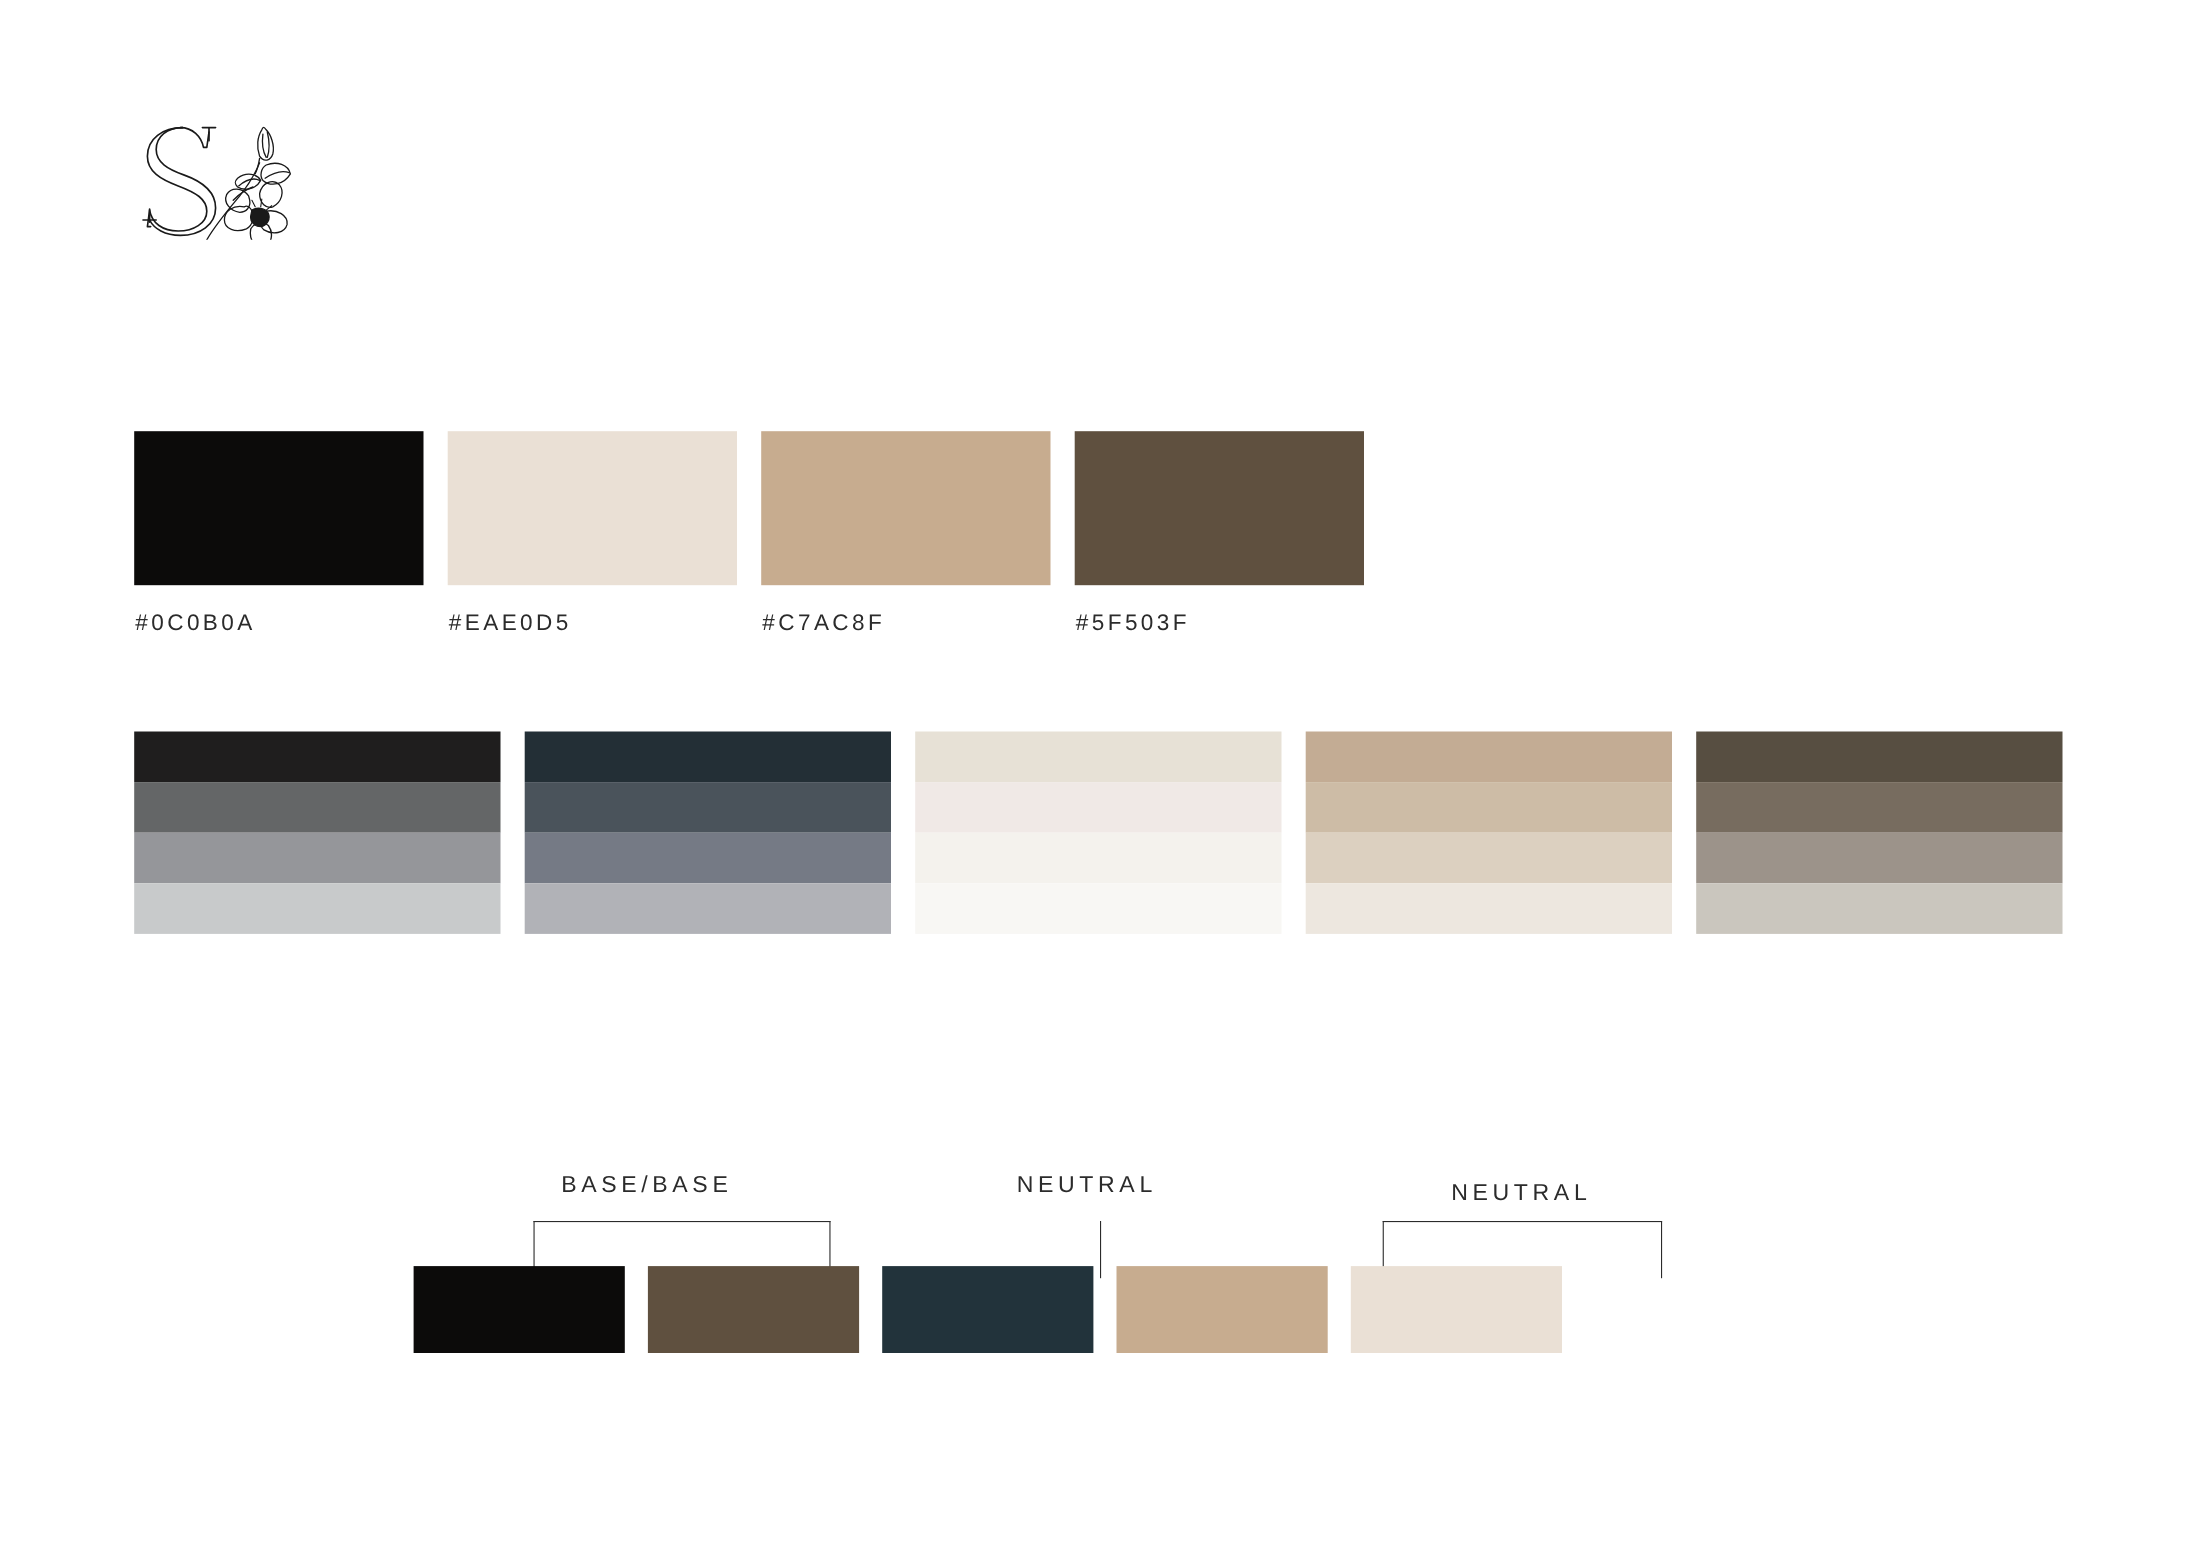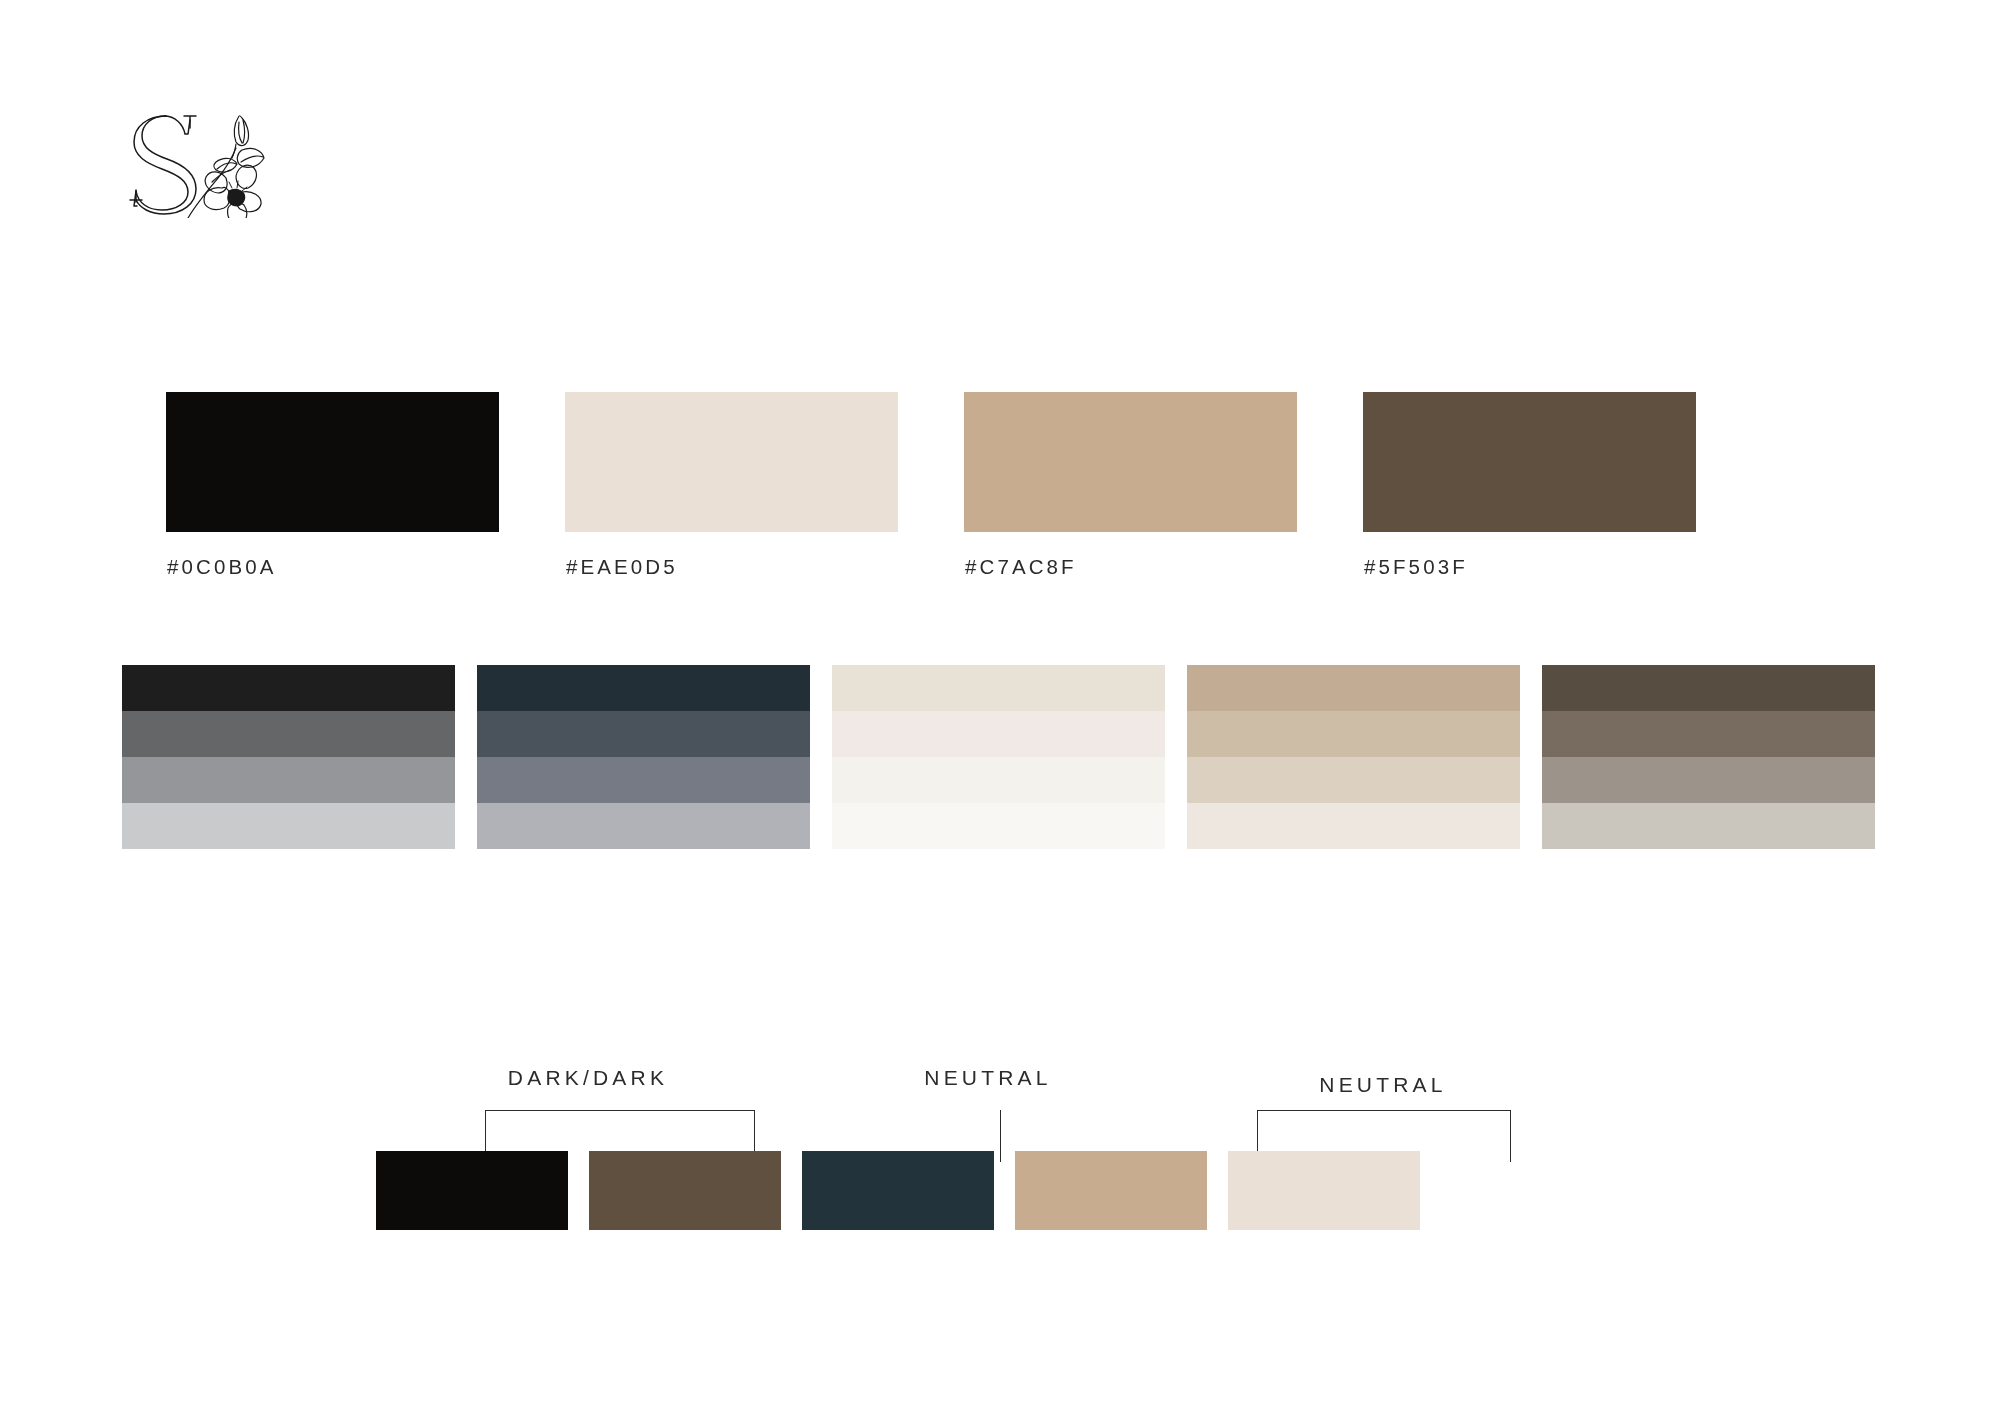--- a/index.html
+++ b/index.html
@@ -29,23 +29,22 @@
   #main-swatch-row {
     position: absolute;
     left: 122px;
     top: 392px;
     width: 1770px;
     height: 155px;
     display: flex;
     gap: 22px;
   }
   .main-swatch-cell {
-    width: 333px;
+    width: 263px;
     position: relative;
-    margin-left: 44px;
   }
   .main-swatch-chip {
     width: 100%;
     height: 140px;
   }
   .main-swatch-label {
     position: absolute;
     top: 163px;
     left: 1px;
     font-size: 20.5px;
@@ -222,21 +221,21 @@
     <div class="tint-band" style="background:#574E41"></div>
     <div class="tint-band" style="background:#776C5F"></div>
     <div class="tint-band" style="background:#9C938A"></div>
     <div class="tint-band" style="background:#CAC6BE"></div>
   </div>
 
 </div>
 
 <div id="category-section">
 
-  <div class="cat-label" style="left:478px; top:36px; width:220px;">DARK/DARK</div>
+  <div class="cat-label" style="left:478px; top:36px; width:220px;">BASE/BASE</div>
   <div class="cat-bracket" style="left:485px; top:80px; width:270px;"></div>
 
   <div class="cat-label" style="left:890px; top:36px; width:196px;">NEUTRAL</div>
   <div class="cat-stem" style="left:1000px; top:80px;"></div>
 
   <div class="cat-label" style="left:1275px; top:43px; width:216px;">NEUTRAL</div>
   <div class="cat-bracket" style="left:1257px; top:80px; width:254px;"></div>
 
   <div id="bottom-swatch-row">
     <div class="bottom-chip" style="background:#0C0B0A"></div>

